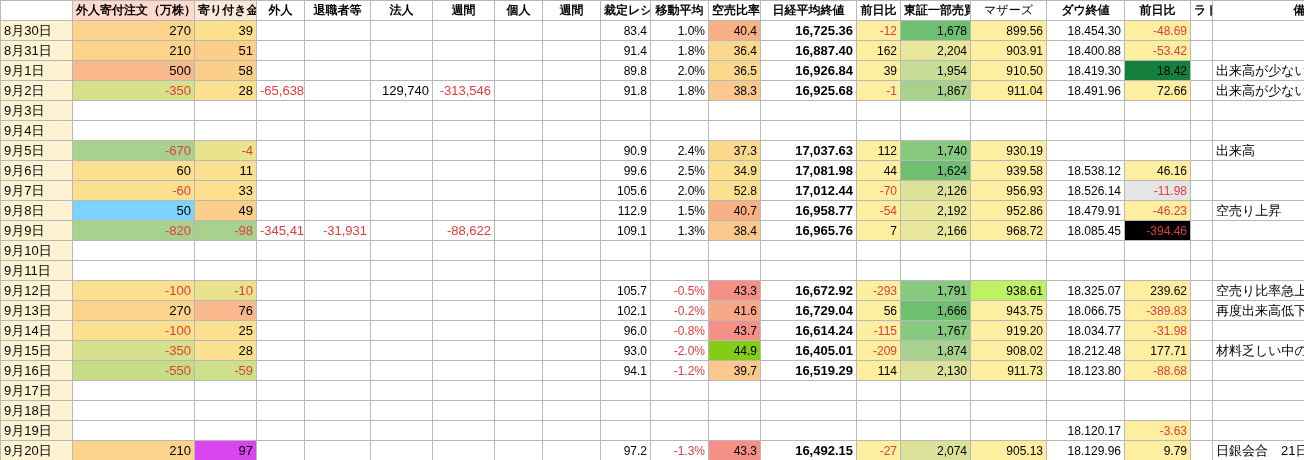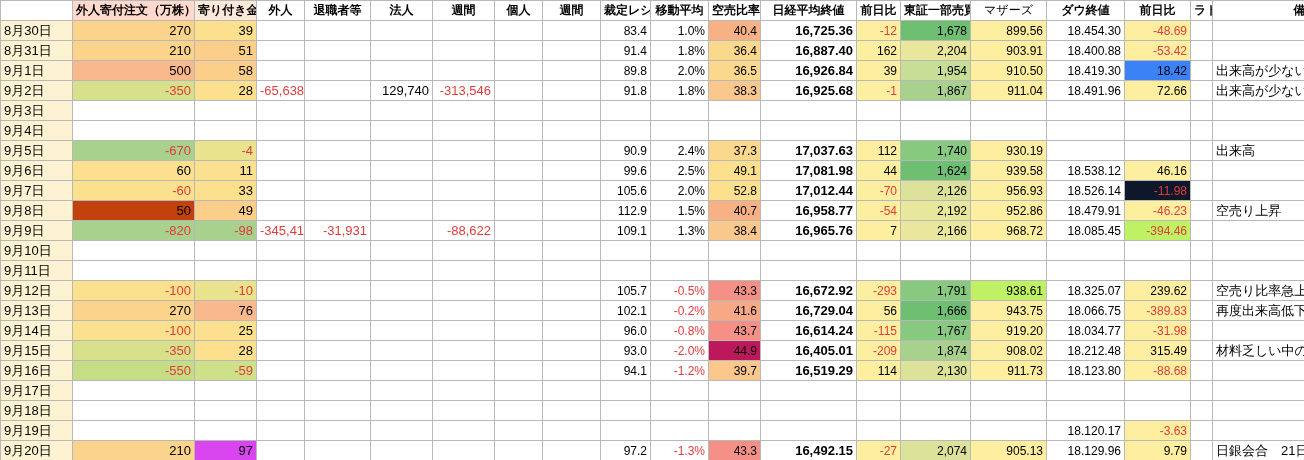--- a/index.html
+++ b/index.html
@@ -111,21 +111,21 @@
           <td class="r f13"></td>
           <td class="r f13"></td>
           <td class="r f12">89.8</td>
           <td class="r f12">2.0%</td>
           <td class="r f12" style="background:#fbd98c">36.5</td>
           <td class="r f13 b">16,926.84</td>
           <td class="r f12" style="background:#fdeea0">39</td>
           <td class="r f12" style="background:#c8dd96">1,954</td>
           <td class="r f12" style="background:#fdeea0">910.50</td>
           <td class="r f12">18.419.30</td>
-          <td class="r f12" style="background:#3b82f6">18.42</td>
+          <td class="r f12" style="background:#15803d">18.42</td>
           <td class="c circle"></td>
           <td class="l f13">出来高が少ない中での相場</td>
         </tr>
         <tr>
           <td class="date f13">9月2日</td>
           <td class="r f13 neg" style="background:#d7e08a">-350</td>
           <td class="r f13" style="background:#fde08e">28</td>
           <td class="r f13 neg">-65,638</td>
           <td class="r f13"></td>
           <td class="r f13">129,740</td>
@@ -215,21 +215,21 @@
           <td class="r f13" style="background:#fde08e">60</td>
           <td class="r f13" style="background:#fbe08d">11</td>
           <td class="r f13"></td>
           <td class="r f13"></td>
           <td class="r f13"></td>
           <td class="r f13"></td>
           <td class="r f13"></td>
           <td class="r f13"></td>
           <td class="r f12">99.6</td>
           <td class="r f12">2.5%</td>
-          <td class="r f12" style="background:#fde08e">49.1</td>
+          <td class="r f12" style="background:#fde08e">34.9</td>
           <td class="r f13 b">17,081.98</td>
           <td class="r f12" style="background:#fdeea0">44</td>
           <td class="r f12" style="background:#6fbf73">1,624</td>
           <td class="r f12" style="background:#fdeea0">939.58</td>
           <td class="r f12">18.538.12</td>
           <td class="r f12" style="background:#fdeea0">46.16</td>
           <td class="c circle"></td>
           <td class="l f13"></td>
         </tr>
         <tr>
@@ -243,27 +243,27 @@
           <td class="r f13"></td>
           <td class="r f13"></td>
           <td class="r f12">105.6</td>
           <td class="r f12">2.0%</td>
           <td class="r f12" style="background:#fde08e">52.8</td>
           <td class="r f13 b">17,012.44</td>
           <td class="r f12 neg" style="background:#fdeea0">-70</td>
           <td class="r f12" style="background:#ddE29a">2,126</td>
           <td class="r f12" style="background:#fdeea0">956.93</td>
           <td class="r f12">18.526.14</td>
-          <td class="r f12 neg" style="background:#0f172a">-11.98</td>
+          <td class="r f12 neg" style="background:#e5e5e5">-11.98</td>
           <td class="c circle"></td>
           <td class="l f13"></td>
         </tr>
         <tr>
           <td class="date f13">9月8日</td>
-          <td class="r f13" style="background:#c2410c">50</td>
+          <td class="r f13" style="background:#7dd3fc">50</td>
           <td class="r f13" style="background:#fbcf8a">49</td>
           <td class="r f13"></td>
           <td class="r f13"></td>
           <td class="r f13"></td>
           <td class="r f13"></td>
           <td class="r f13"></td>
           <td class="r f13"></td>
           <td class="r f12">112.9</td>
           <td class="r f12">1.5%</td>
           <td class="r f12" style="background:#f8b184">40.7</td>
@@ -287,21 +287,21 @@
           <td class="r f13"></td>
           <td class="r f13"></td>
           <td class="r f12">109.1</td>
           <td class="r f12">1.3%</td>
           <td class="r f12" style="background:#fac88c">38.4</td>
           <td class="r f13 b">16,965.76</td>
           <td class="r f12" style="background:#fdeea0">7</td>
           <td class="r f12" style="background:#e8e79c">2,166</td>
           <td class="r f12" style="background:#fdeea0">968.72</td>
           <td class="r f12">18.085.45</td>
-          <td class="r f12 neg" style="background:#bef264">-394.46</td>
+          <td class="r f12 neg" style="background:#000000">-394.46</td>
           <td class="c circle"></td>
           <td class="l f13"></td>
         </tr>
         <tr>
           <td class="date f13">9月10日</td>
           <td class="r f13"></td>
           <td class="r f13"></td>
           <td class="r f13"></td>
           <td class="r f13"></td>
           <td class="r f13"></td>
@@ -413,27 +413,27 @@
           <td class="r f13 neg" style="background:#d7e08a">-350</td>
           <td class="r f13" style="background:#fde08e">28</td>
           <td class="r f13"></td>
           <td class="r f13"></td>
           <td class="r f13"></td>
           <td class="r f13"></td>
           <td class="r f13"></td>
           <td class="r f13"></td>
           <td class="r f12">93.0</td>
           <td class="r f12 neg">-2.0%</td>
-          <td class="r f12" style="background:#be185d">44.9</td>
+          <td class="r f12" style="background:#84cc16">44.9</td>
           <td class="r f13 b">16,405.01</td>
           <td class="r f12 neg" style="background:#fdeea0">-209</td>
           <td class="r f12" style="background:#a9d18e">1,874</td>
           <td class="r f12" style="background:#fdeea0">908.02</td>
           <td class="r f12">18.212.48</td>
-          <td class="r f12" style="background:#fdeea0">315.49</td>
+          <td class="r f12" style="background:#fdeea0">177.71</td>
           <td class="c circle"></td>
           <td class="l f13">材料乏しい中の　空売り増</td>
         </tr>
         <tr>
           <td class="date f13">9月16日</td>
           <td class="r f13 neg" style="background:#c5dd84">-550</td>
           <td class="r f13 neg" style="background:#cfe08a">-59</td>
           <td class="r f13"></td>
           <td class="r f13"></td>
           <td class="r f13"></td>

